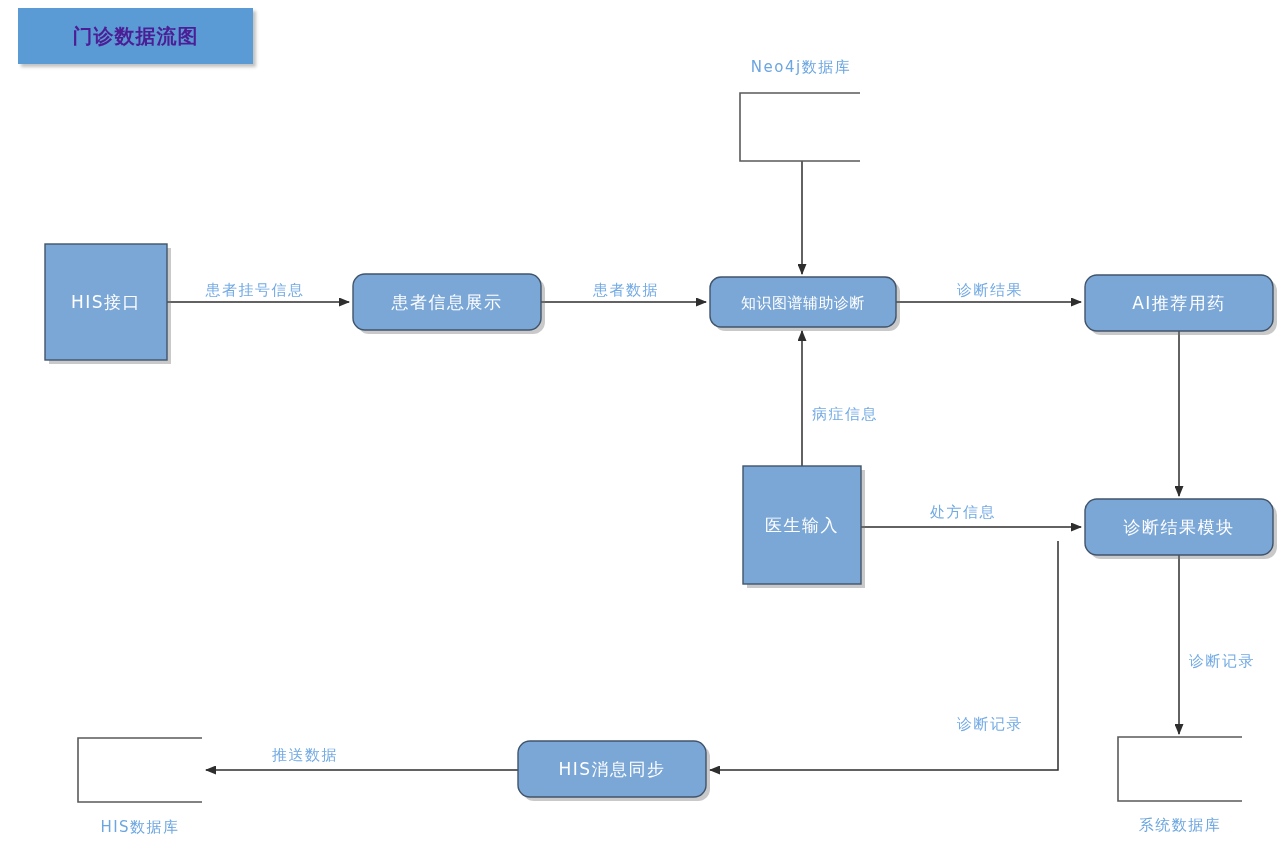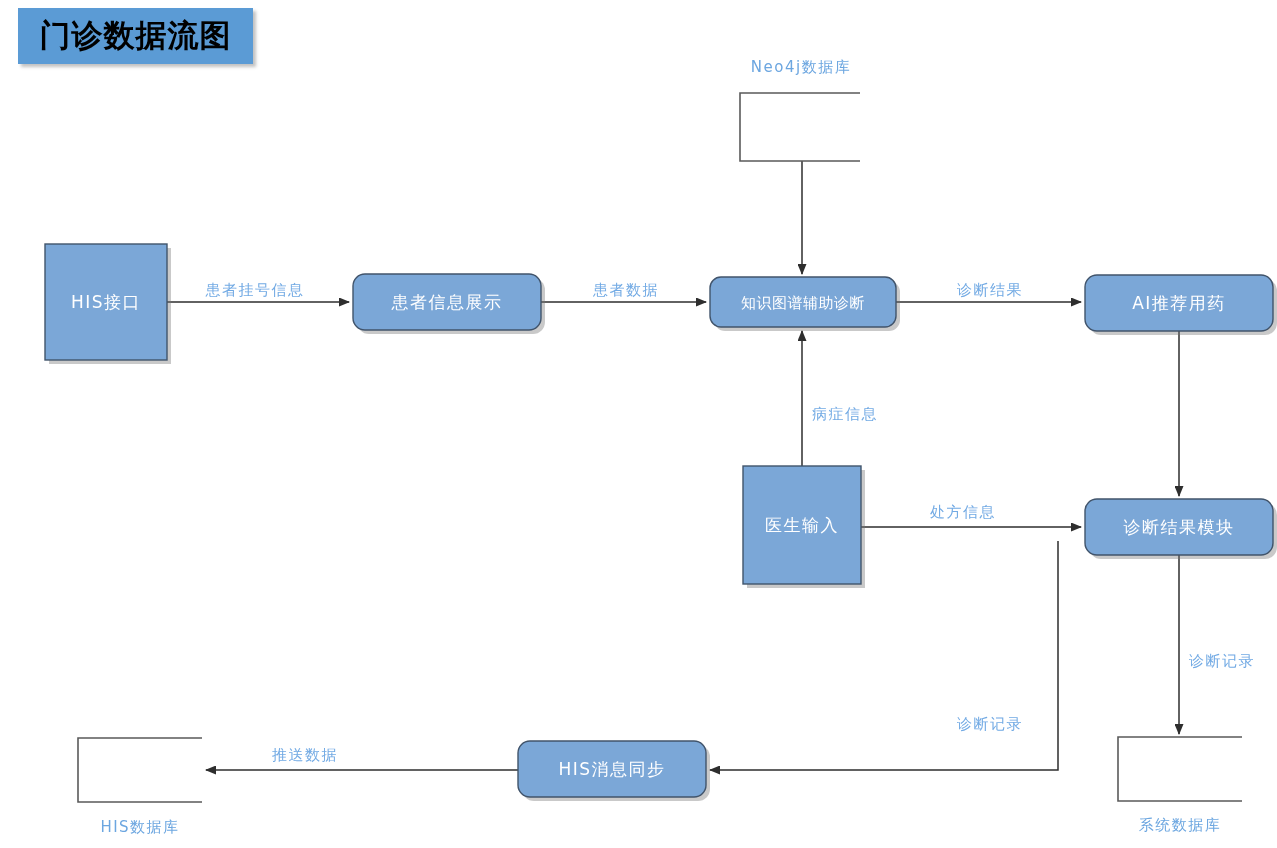--- a/index.html
+++ b/index.html
@@ -31,24 +31,24 @@
     top: 8px;
     width: 235px;
     height: 56px;
     background: #5B9BD5;
     box-shadow: 3px 3px 3px rgba(120,120,120,0.45);
     display: flex;
     align-items: center;
     justify-content: center;
   }
   .title-banner-text {
-    color: #000000;
+    color: #4c1d95;
     font-family: "DejaVu Serif", "Liberation Serif", serif;
     font-weight: bold;
-    font-size: 31px;
+    font-size: 20px;
     letter-spacing: 1px;
     white-space: nowrap;
   }
 
   
   .node-label {
     fill: #ffffff;
     font-family: "DejaVu Sans", "Liberation Sans", sans-serif;
     font-size: 17px;
     letter-spacing: 1.5px;

